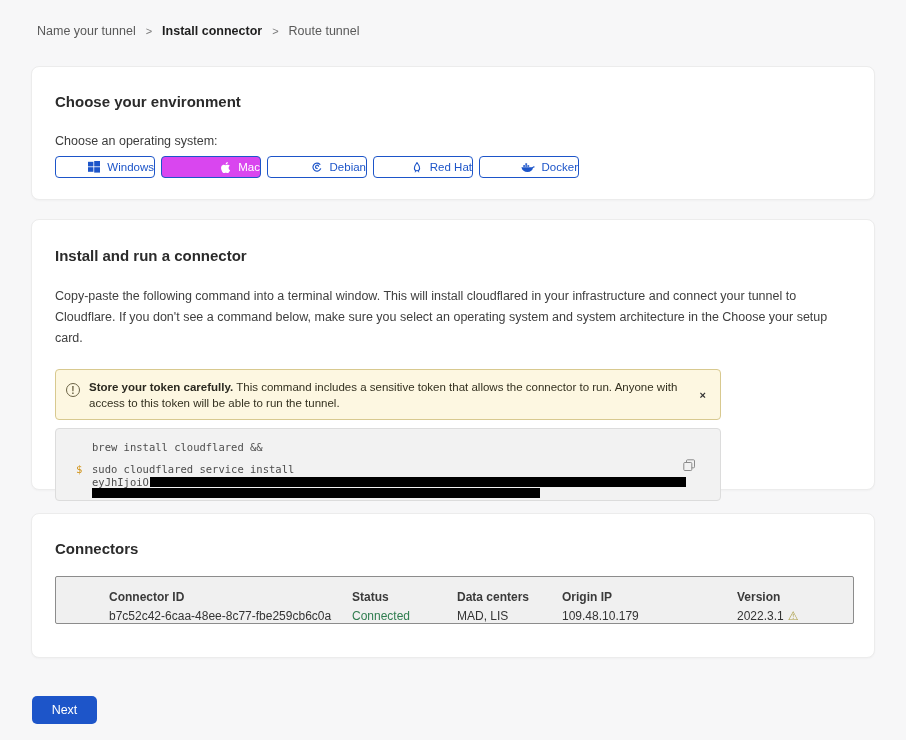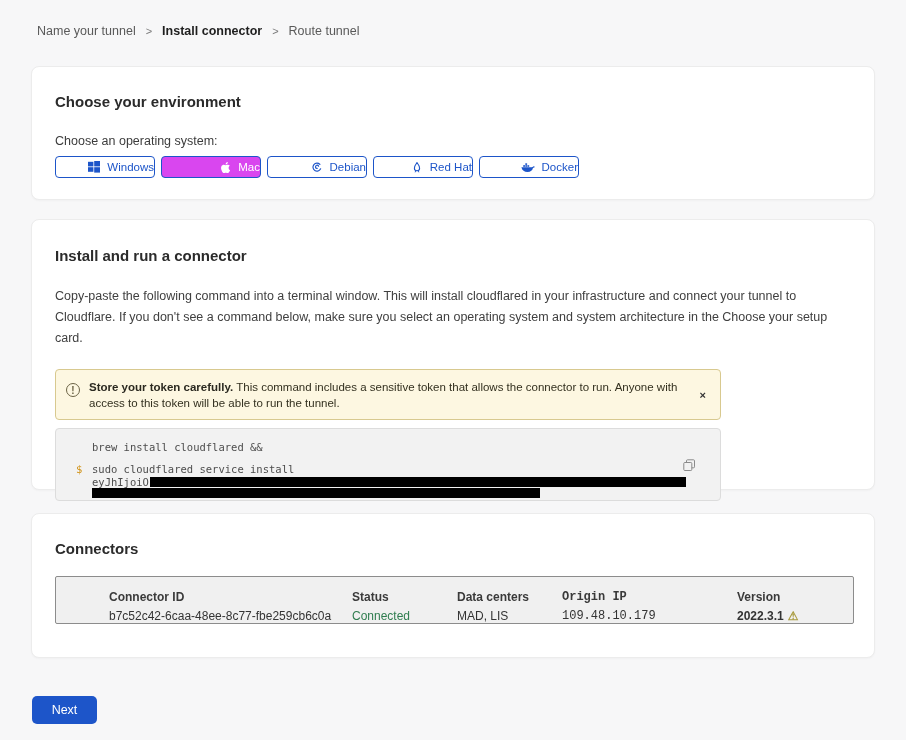--- a/index.html
+++ b/index.html
@@ -53,24 +53,24 @@
 
   
   .conn-table { margin-top:19px; width:799px; height:48px; background:#f0f0f0; border:1px solid #8c8c8c; border-radius:2px;
                 padding:13px 0 0 53px; font-size:12px; }
   .tr { display:flex; }
   .th { color:#3a3a3a; font-weight:bold; }
   .td { margin-top:5px; color:#333; }
   .col-id { width:243px; }
   .col-status { width:105px; }
   .col-dc { width:105px; }
-  .col-ip { width:175px;font-family:Liberation Mono, monospace; }
+  .col-ip { width:175px; }
   .col-ver { flex:1; }
   .status-connected { color:#2f7d4f; }
-  .ver-cell { display:flex; align-items:center; gap:4px;font-weight:bold; }
+  .ver-cell { display:flex; align-items:center; gap:4px; }
   .tri { color:#a99b3f; font-size:12px; line-height:1; }
 
   
   .next-btn { position:absolute; left:32px; top:696px; width:65px; height:28px; background:#1d55c9; color:#fff;
               border:none; border-radius:5px; font-size:12.5px; font-family:"Liberation Sans", sans-serif; cursor:pointer; }
 </style>
 </head>
 <body>
 
 <div class="page">

